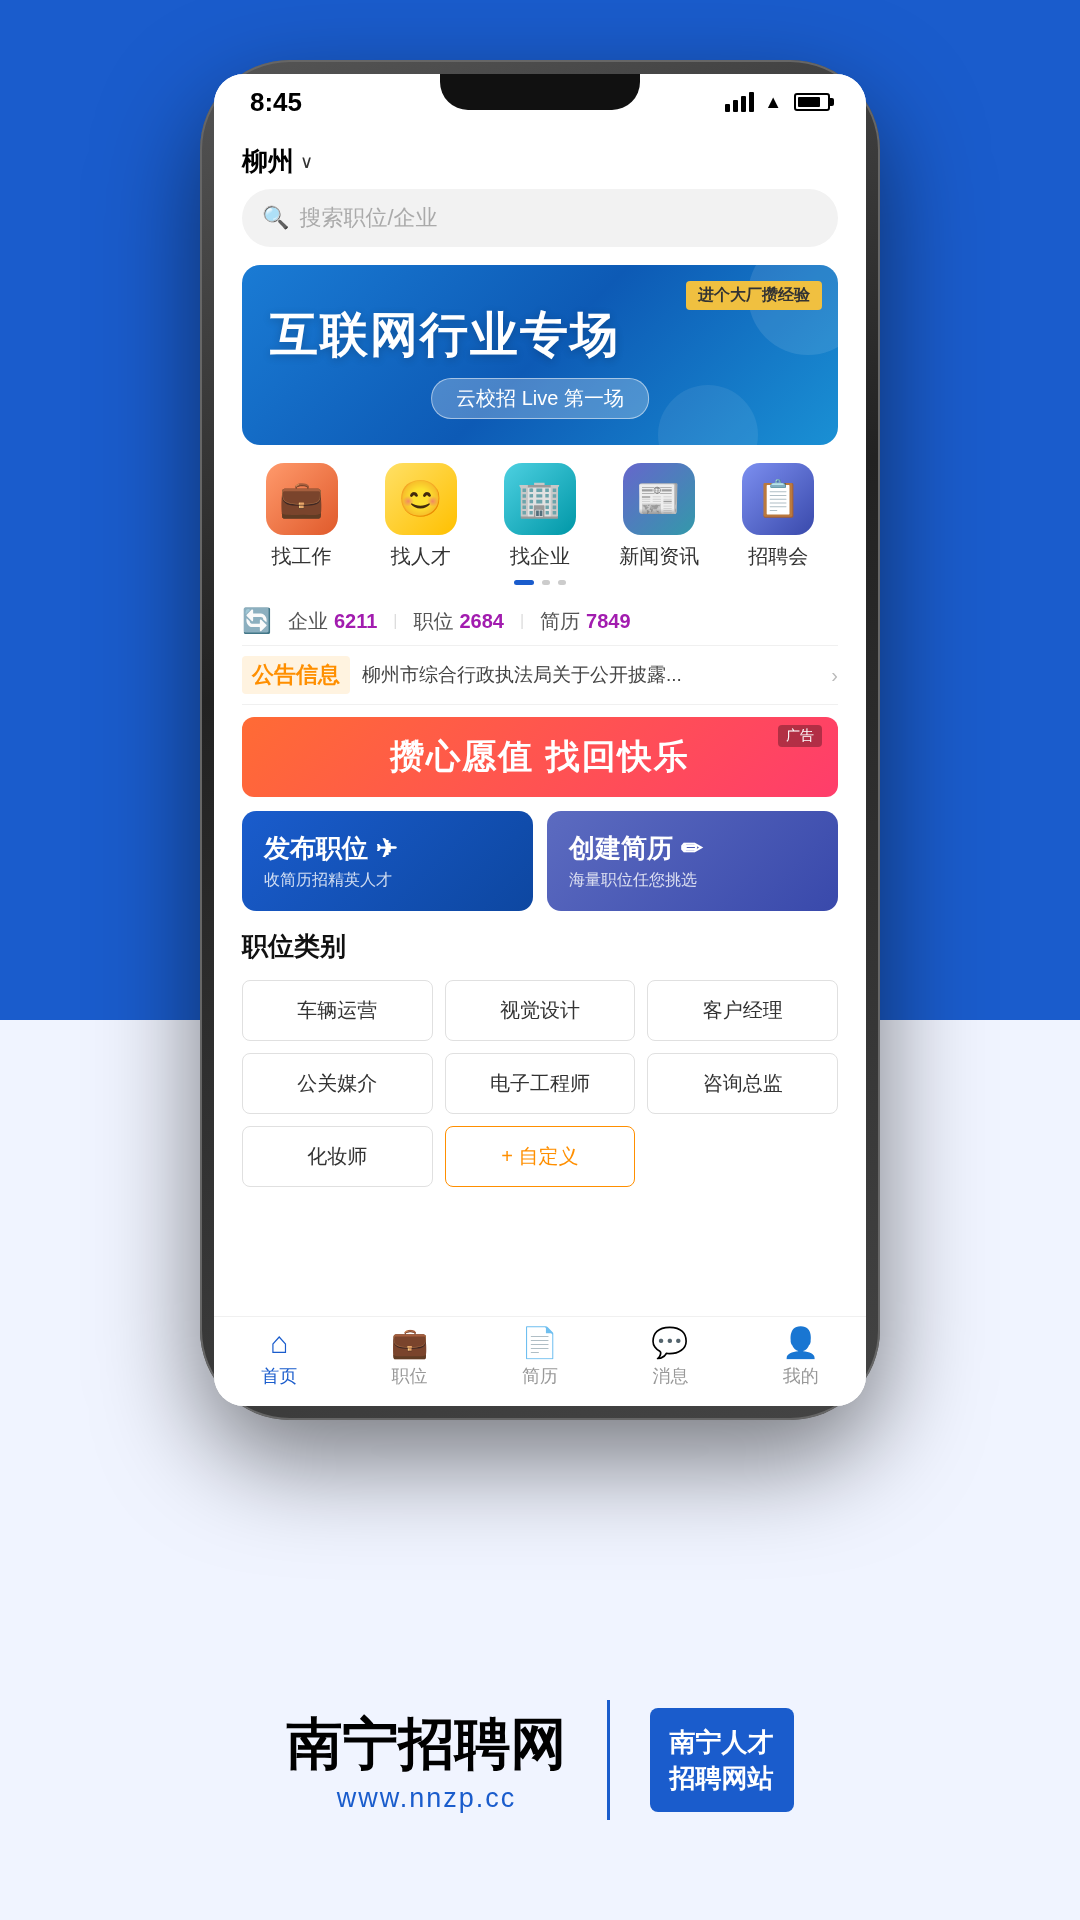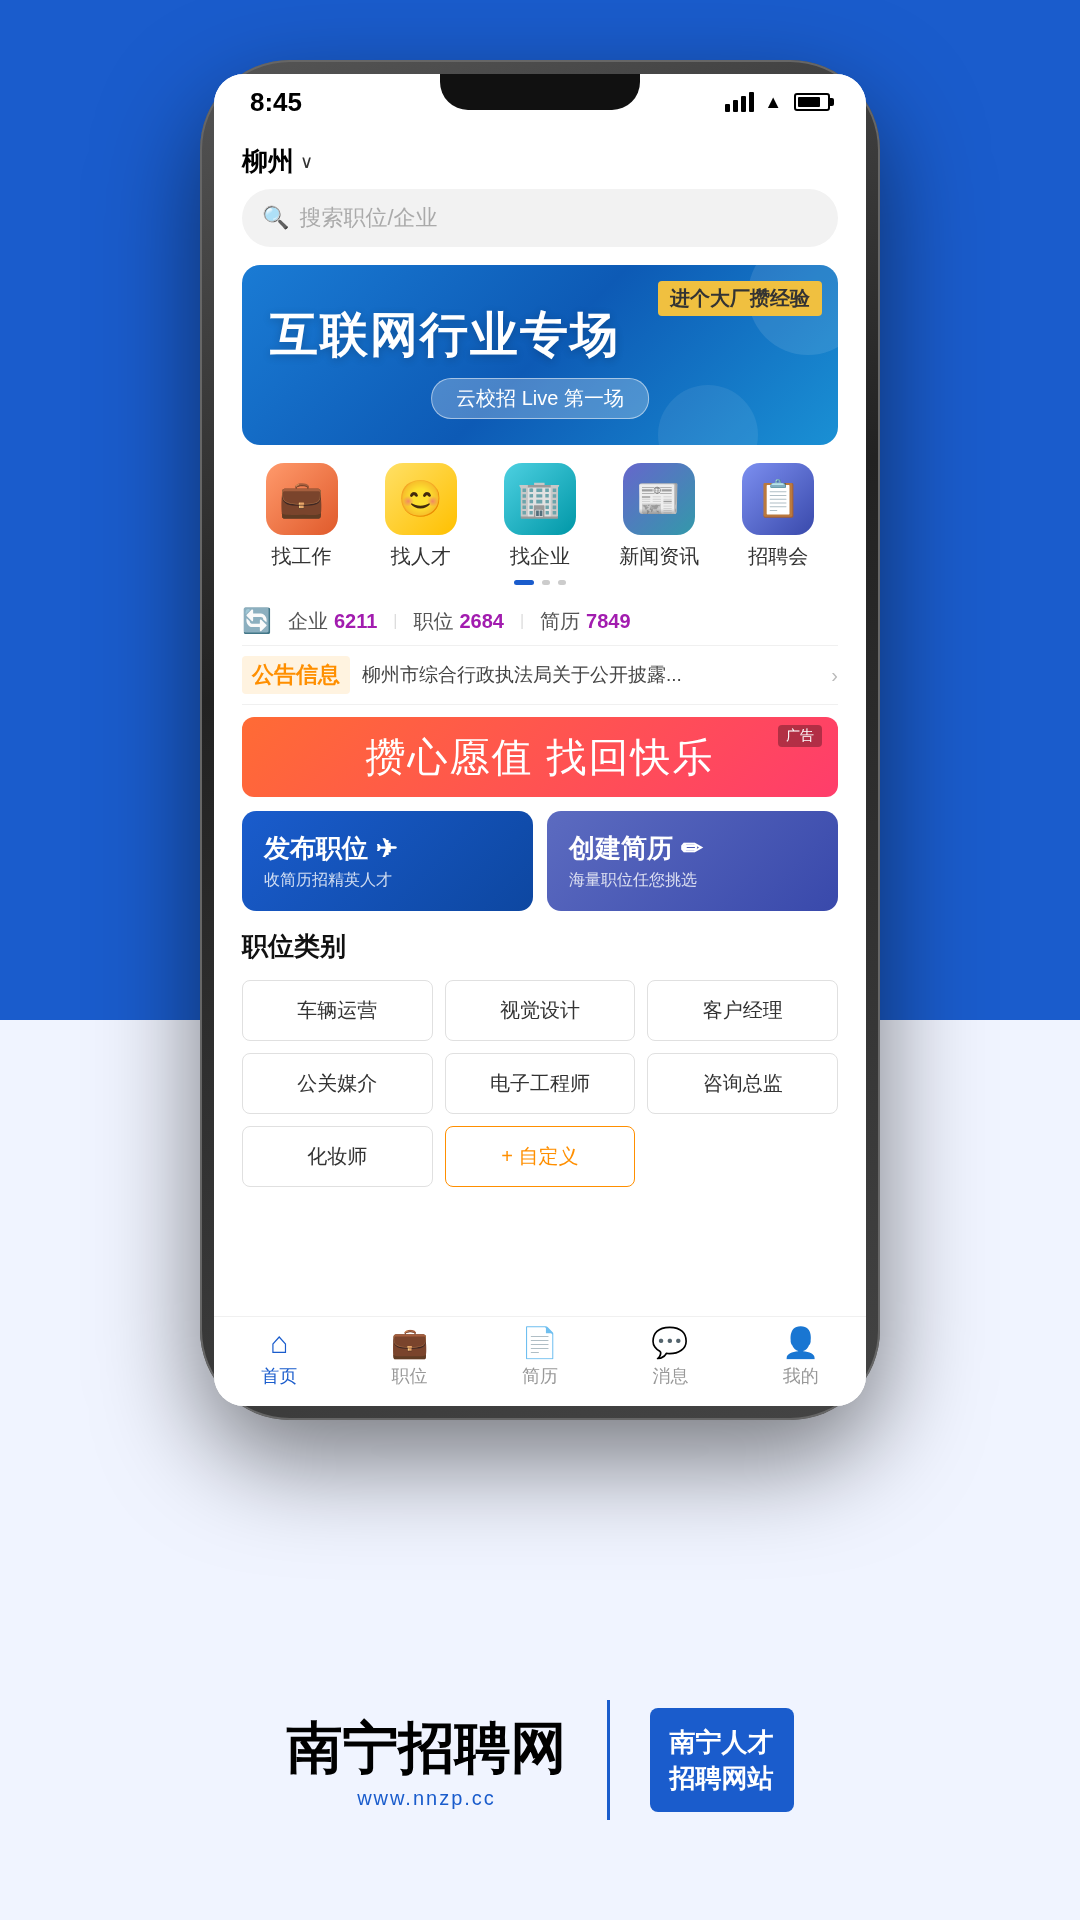--- a/index.html
+++ b/index.html
@@ -201,21 +201,21 @@
       right: 80px; bottom: -40px;
       width: 100px; height: 100px;
       background: rgba(255,255,255,0.08);
       border-radius: 50%;
     }
     .banner-tag {
       position: absolute;
       top: 16px; right: 16px;
       background: #f0c040;
       color: #333;
-      font-size: 20px;
+      font-size: 16px;
       font-weight: 600;
       padding: 4px 12px;
       border-radius: 4px;
     }
     .banner-main-title {
       position: absolute;
       top: 38px; left: 28px;
       font-size: 48px;
       font-weight: 900;
       color: #fff;
@@ -351,22 +351,22 @@
       border-radius: 12px;
       background: linear-gradient(135deg, #ff6b35, #ff3d6b);
       display: flex;
       align-items: center;
       justify-content: center;
       margin-bottom: 14px;
       position: relative;
       overflow: hidden;
     }
     .ad-text {
-      font-size: 40px;
-      font-weight: 400;
+      font-size: 34px;
+      font-weight: 700;
       color: #fff;
       letter-spacing: 2px;
       text-align: center;
     }
     .ad-label {
       position: absolute;
       right: 16px;
       top: 8px;
       background: rgba(0,0,0,0.3);
       color: #fff;
@@ -489,21 +489,21 @@
     }
     .brand-main {
       font-size: 56px;
       font-weight: 900;
       color: #1a5ccc;
     }
     .brand-main span {
       color: #000;
     }
     .brand-url {
-      font-size: 20px;
+      font-size: 27px;
       color: #1a5ccc;
       letter-spacing: 2px;
     }
     .brand-divider {
       width: 3px;
       height: 120px;
       background: #1a5ccc;
     }
     .brand-right {
       background: #1a5ccc;

